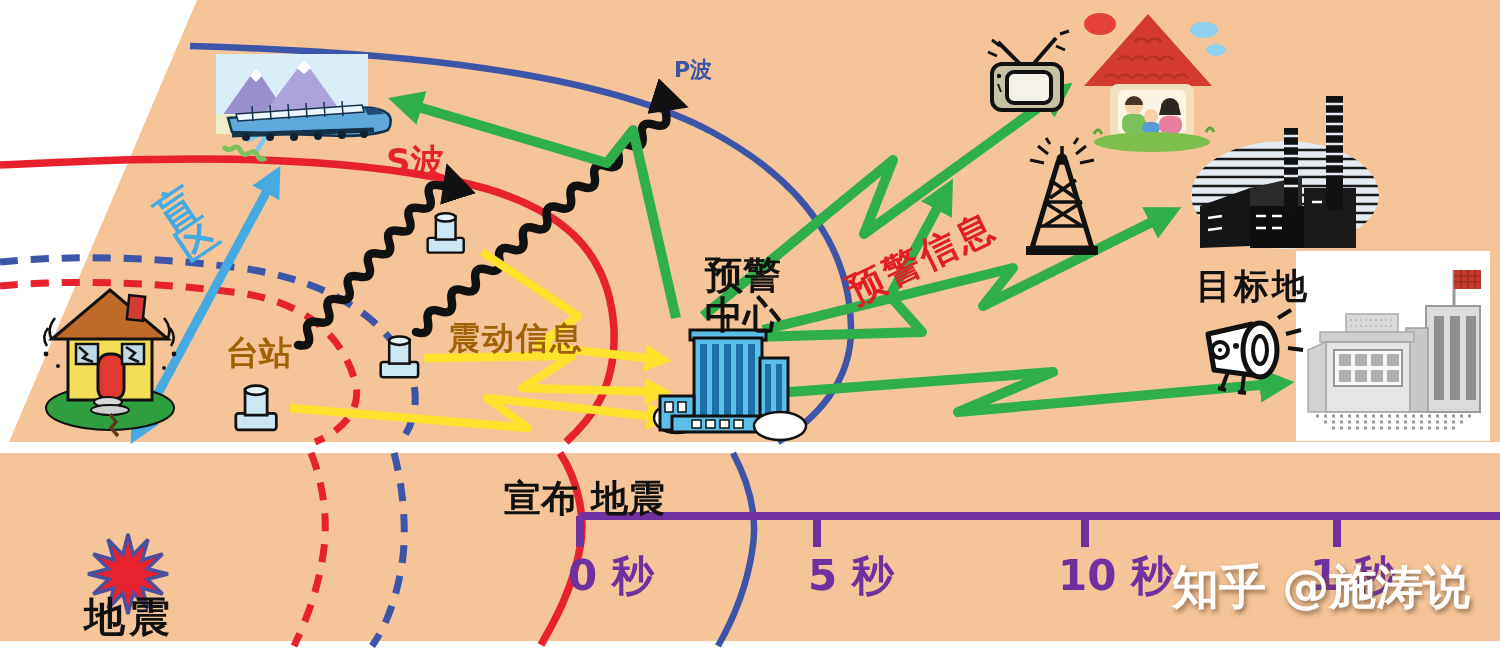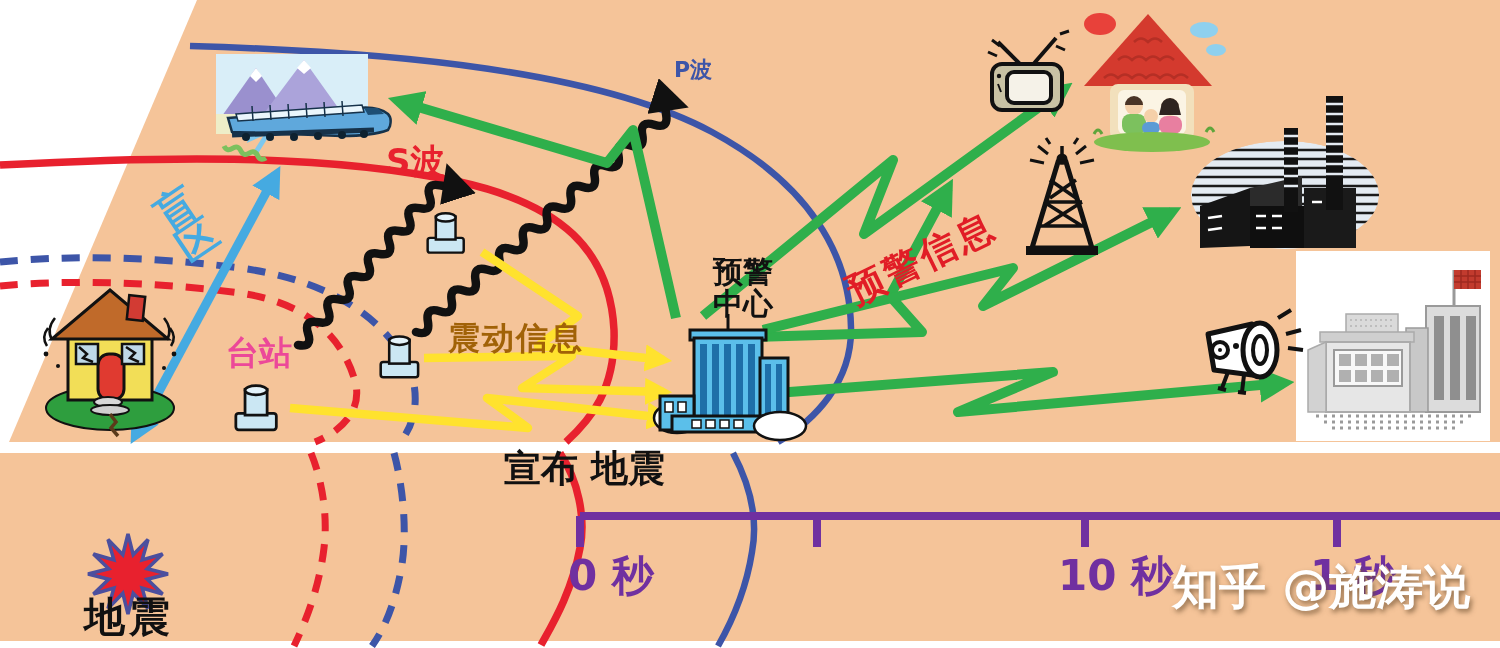--- a/index.html
+++ b/index.html
@@ -4,26 +4,26 @@
 <style>
   html,body{margin:0;padding:0;background:#fff;}
   #stage{position:relative;width:1500px;height:648px;overflow:hidden;background:#fff;
          font-family:"DejaVu Sans","Liberation Sans",sans-serif;}
   #diagram-svg{position:absolute;left:0;top:0;}
   .lbl{position:absolute;font-weight:700;white-space:nowrap;line-height:1.05;}
   .lbl-swave{left:386px;top:144px;font-size:34px;color:#E8212E;}
   .lbl-pwave{left:674px;top:58px;font-size:22px;color:#3D55A8;}
   .lbl-blind{left:166px;top:184px;width:46px;font-size:40px;color:#45AAE1;
              white-space:normal;line-height:.95;transform:rotate(-34deg);}
-  .lbl-station{left:226px;top:336px;font-size:33px;color:#ec4899;}
+  .lbl-station{left:226px;top:336px;font-size:33px;color:#a16207;}
   .lbl-shake{left:448px;top:322px;font-size:32px;color:#a16207;letter-spacing:2px;}
-  .lbl-wcenter{left:688px;top:256px;width:110px;font-size:30px;color:#111;text-align:center;white-space:normal;}
+  .lbl-wcenter{left:688px;top:256px;width:110px;font-size:38px;color:#111;text-align:center;white-space:normal;}
   .lbl-winfo{left:842px;top:240px;font-size:37px;color:#E11D26;letter-spacing:3px;transform:rotate(-26deg);}
   .lbl-target{left:1196px;top:268px;font-size:35px;color:#111;letter-spacing:3px;}
-  .lbl-announce{left:504px;top:450px;font-size:37px;color:#111;}
+  .lbl-announce{left:504px;top:480px;font-size:37px;color:#111;}
   .lbl-quake{left:84px;top:596px;font-size:41px;color:#111;letter-spacing:4px;}
   .tick-lbl{position:absolute;top:548px;font-size:42px;font-weight:700;color:#7030A0;white-space:nowrap;}
   .tick-0{left:568px;} .tick-1{left:808px;} .tick-2{left:1058px;text-align:center;} .tick-3{left:1310px;}
   .watermark{position:absolute;left:1172px;top:556px;font-size:47px;font-weight:700;color:#ffffff;
              text-shadow:2px 3px 5px rgba(110,80,50,.75);white-space:nowrap;}
 </style>
 </head>
 <body>
 
 <div id="stage">
@@ -325,22 +325,24 @@
 <div class="lbl lbl-swave">S波</div>
 <div class="lbl lbl-pwave">P波</div>
 <div class="lbl lbl-blind">盲区</div>
 <div class="lbl lbl-station">台站</div>
 <div class="lbl lbl-shake">震动信息</div>
 <div class="lbl lbl-wcenter">
   <div>预警</div>
   <div>中心</div>
 </div>
 <div class="lbl lbl-winfo">预警信息</div>
+<div class="lbl lbl-target">目标地</div>
 <div class="lbl lbl-announce">宣布 地震</div>
 <div class="lbl lbl-quake">地震</div>
 
 <div class="tick-lbl tick-0">0 秒</div>
+<div class="tick-lbl tick-1">5 秒</div>
 <div class="tick-lbl tick-2">10 秒</div>
 <div class="tick-lbl tick-3">1 秒</div>
 
 <div class="watermark">知乎 @施涛说</div>
 
 </div>
 
 </body></html>

